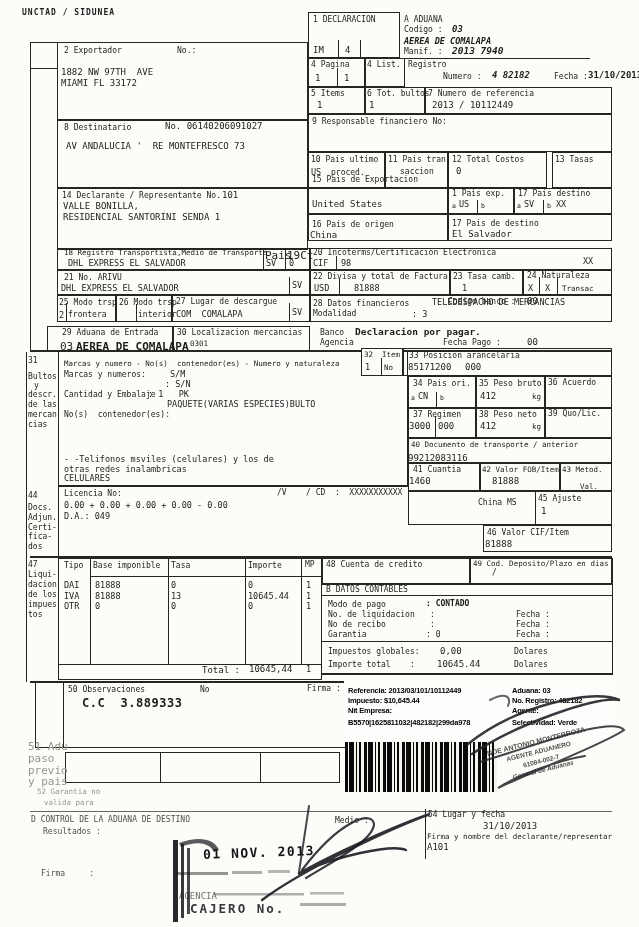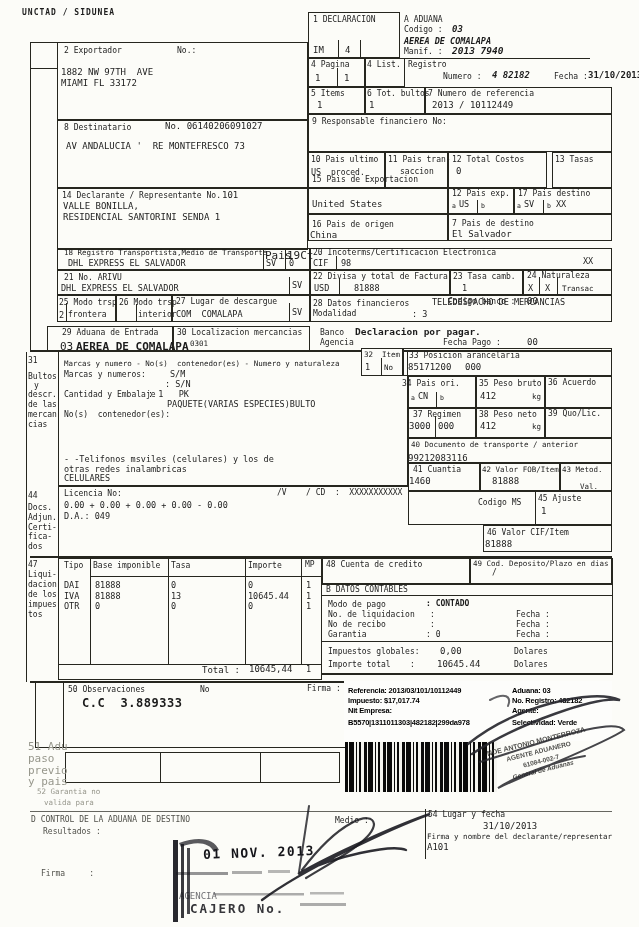--- a/index.html
+++ b/index.html
@@ -114,40 +114,40 @@
   <div class="t s9" style="left:456px;top:167px">0</div>
 
   <div class="bx" style="left:552px;top:152px;width:60px;height:36px"></div>
   <div class="t" style="left:555px;top:156px">13 Tasas</div>
 
   <div class="bx" style="left:308px;top:188px;width:140px;height:26px"></div>
   <div class="t" style="left:312px;top:176px">15 Pais de Exportacion</div>
   <div class="t s9" style="left:312px;top:200px">United States</div>
 
   <div class="bx" style="left:448px;top:188px;width:66px;height:26px"></div>
-  <div class="t" style="left:452px;top:190px">12 Pais exp.</div>
+  <div class="t" style="left:452px;top:190px">1 Pais exp.</div>
   <div class="t s65" style="left:452px;top:203px">a</div>
   <div class="t s85" style="left:459px;top:200px">US</div>
   <div class="vl" style="left:477px;top:200px;height:14px"></div>
   <div class="t s65" style="left:481px;top:203px">b</div>
 
   <div class="bx" style="left:514px;top:188px;width:98px;height:26px"></div>
   <div class="t" style="left:518px;top:190px">17 Pais destino</div>
   <div class="t s65" style="left:517px;top:203px">a</div>
   <div class="t s85" style="left:524px;top:200px">SV</div>
   <div class="vl" style="left:543px;top:200px;height:14px"></div>
   <div class="t s65" style="left:547px;top:203px">b</div>
   <div class="t s85" style="left:556px;top:200px">XX</div>
 
   <div class="bx" style="left:308px;top:214px;width:140px;height:27px"></div>
   <div class="t" style="left:312px;top:221px">16 Pais de origen</div>
   <div class="t s9" style="left:310px;top:231px">China</div>
 
   <div class="bx" style="left:448px;top:214px;width:164px;height:27px"></div>
-  <div class="t" style="left:452px;top:220px">7 Pais de destino</div>
+  <div class="t" style="left:452px;top:220px">17 Pais de destino</div>
   <div class="t s9" style="left:452px;top:230px">El Salvador</div>
 
   <div class="bx" style="left:57px;top:248px;width:253px;height:22px"></div>
   <div class="t s75" style="left:64px;top:249px">18 Registro Transportista,Medio de Transporte</div>
   <div class="t s85" style="left:68px;top:259px">DHL EXPRESS EL SALVADOR</div>
   <div class="vl" style="left:263px;top:248px;height:22px"></div>
   <div class="t s7" style="left:265px;top:250px">Pais</div>
   <div class="t s85" style="left:266px;top:259px">SV</div>
   <div class="vl" style="left:285px;top:248px;height:22px"></div>
   <div class="t s7" style="left:287px;top:250px">19Ct</div>
@@ -255,21 +255,21 @@
   <div class="t s85" style="left:365px;top:363px">1</div>
   <div class="vl" style="left:381px;top:358px;height:18px"></div>
   <div class="t s75" style="left:384px;top:364px">No</div>
 
   <div class="bx" style="left:403px;top:348px;width:209px;height:28px"></div>
   <div class="t" style="left:409px;top:352px">33 Posicion arancelaria</div>
   <div class="t s9" style="left:408px;top:363px">85171200</div>
   <div class="t s9" style="left:465px;top:363px">000</div>
 
   <div class="bx" style="left:408px;top:376px;width:68px;height:32px"></div>
-  <div class="t" style="left:402px;top:380px">34 Pais ori.</div>
+  <div class="t" style="left:413px;top:380px">34 Pais ori.</div>
   <div class="t s65" style="left:411px;top:395px">a</div>
   <div class="t s85" style="left:418px;top:392px">CN</div>
   <div class="vl" style="left:436px;top:392px;height:16px"></div>
   <div class="t s65" style="left:440px;top:395px">b</div>
 
   <div class="bx" style="left:476px;top:376px;width:69px;height:32px"></div>
   <div class="t" style="left:479px;top:380px">35 Peso bruto</div>
   <div class="t s9" style="left:480px;top:392px">412</div>
   <div class="t s75" style="left:532px;top:393px">kg</div>
 
@@ -300,21 +300,21 @@
 
   <div class="bx" style="left:480px;top:463px;width:80px;height:28px"></div>
   <div class="t s75" style="left:482px;top:466px">42 Valor FOB/Item</div>
   <div class="t s9" style="left:492px;top:477px">81888</div>
 
   <div class="bx" style="left:560px;top:463px;width:52px;height:28px"></div>
   <div class="t s75" style="left:562px;top:466px">43 Metod.</div>
   <div class="t s75" style="left:580px;top:483px">Val.</div>
 
   <div class="bx" style="left:408px;top:491px;width:204px;height:34px"></div>
-  <div class="t" style="left:478px;top:499px">Codigo MS</div>
+  <div class="t" style="left:478px;top:499px">China MS</div>
   <div class="vl" style="left:535px;top:491px;height:34px"></div>
   <div class="t" style="left:538px;top:495px">45 Ajuste</div>
   <div class="t s9" style="left:541px;top:507px">1</div>
 
   <div class="bx" style="left:483px;top:525px;width:129px;height:27px"></div>
   <div class="t" style="left:487px;top:529px">46 Valor CIF/Item</div>
   <div class="t s9" style="left:485px;top:540px">81888</div>
 
   <div class="t" style="left:28px;top:492px">44</div>
   <div class="t" style="left:28px;top:504px">Docs.</div>
@@ -433,23 +433,23 @@
   <div class="t" style="left:335px;top:817px">Medio :</div>
 
   <div class="vl" style="left:425px;top:809px;height:50px"></div>
   <div class="t" style="left:428px;top:811px">54 Lugar y fecha</div>
   <div class="t s9" style="left:483px;top:822px">31/10/2013</div>
   <div class="t s75" style="left:427px;top:833px">Firma y nombre del declarante/representar</div>
   <div class="t s9" style="left:427px;top:843px">A101</div>
 
   <div id="sticker">
     <div class="stk" style="left:4px;top:6px">Referencia: 2013/03/101/10112449</div>
-    <div class="stk" style="left:4px;top:16px">Impuesto: $17,017.74</div>
+    <div class="stk" style="left:4px;top:16px">Impuesto: $10,645.44</div>
     <div class="stk" style="left:4px;top:26px">Nit Empresa:</div>
-    <div class="stk" style="left:4px;top:38px">B5570|1311011303|482182|299da978</div>
+    <div class="stk" style="left:4px;top:38px">B5570|1625811032|482182|299da978</div>
     <div class="stk" style="left:168px;top:6px">Aduana: 03</div>
     <div class="stk" style="left:168px;top:16px">No. Registro: 482182</div>
     <div class="stk" style="left:168px;top:26px">Agente:</div>
     <div class="stk" style="left:168px;top:38px">Selectividad: Verde</div>
   </div>
 
   <div id="barcode"></div>
 
   <div id="agent-stamp">
     <div>NOE ANTONIO MONTERROZA</div>

